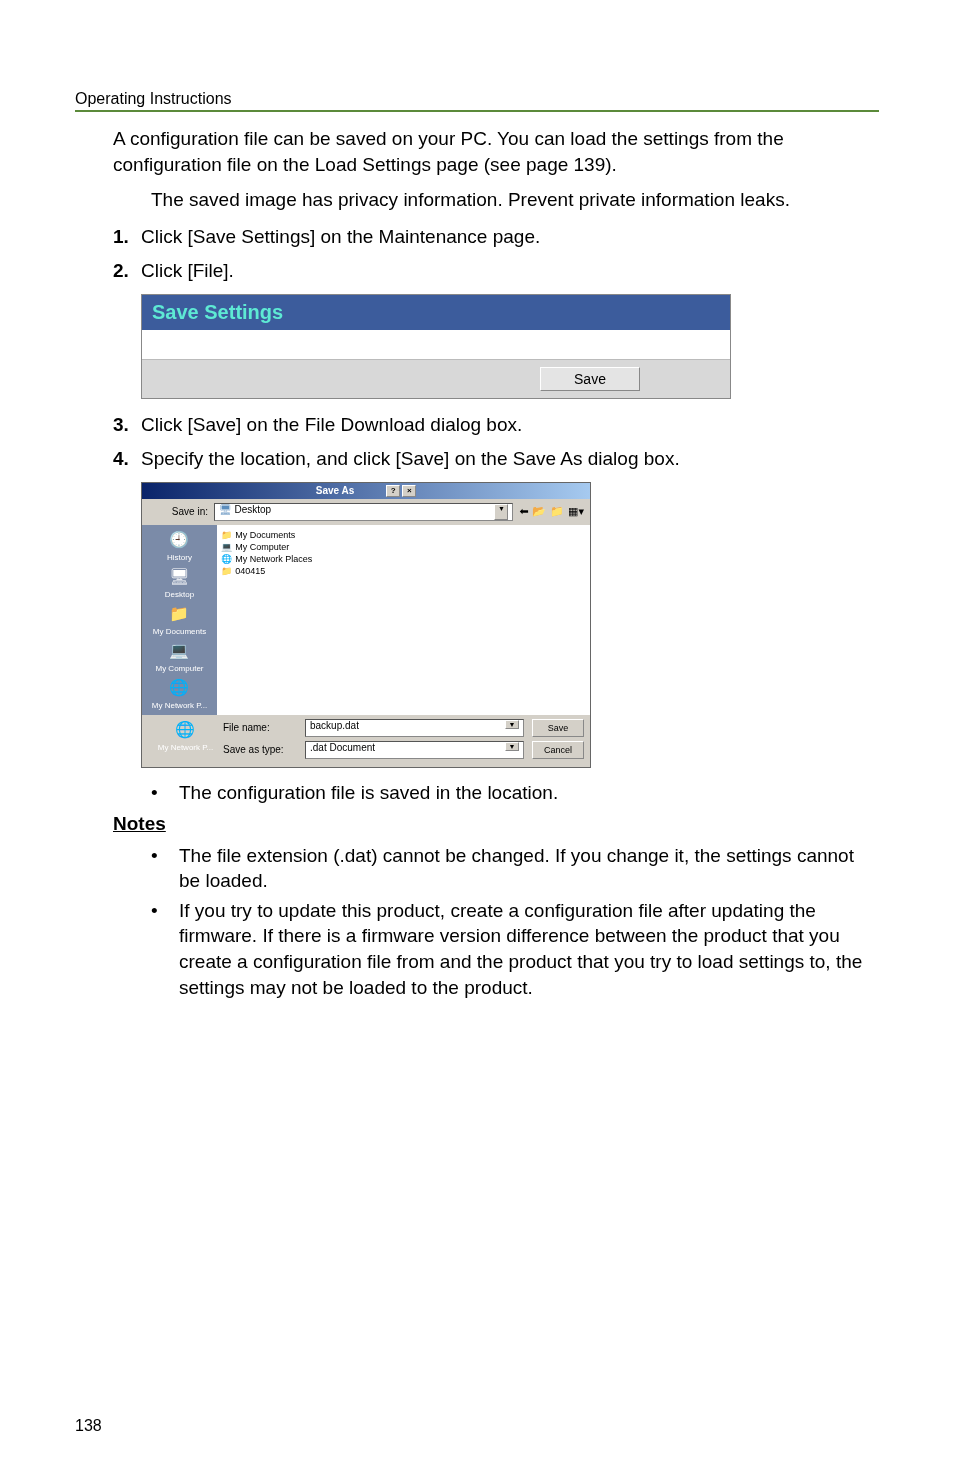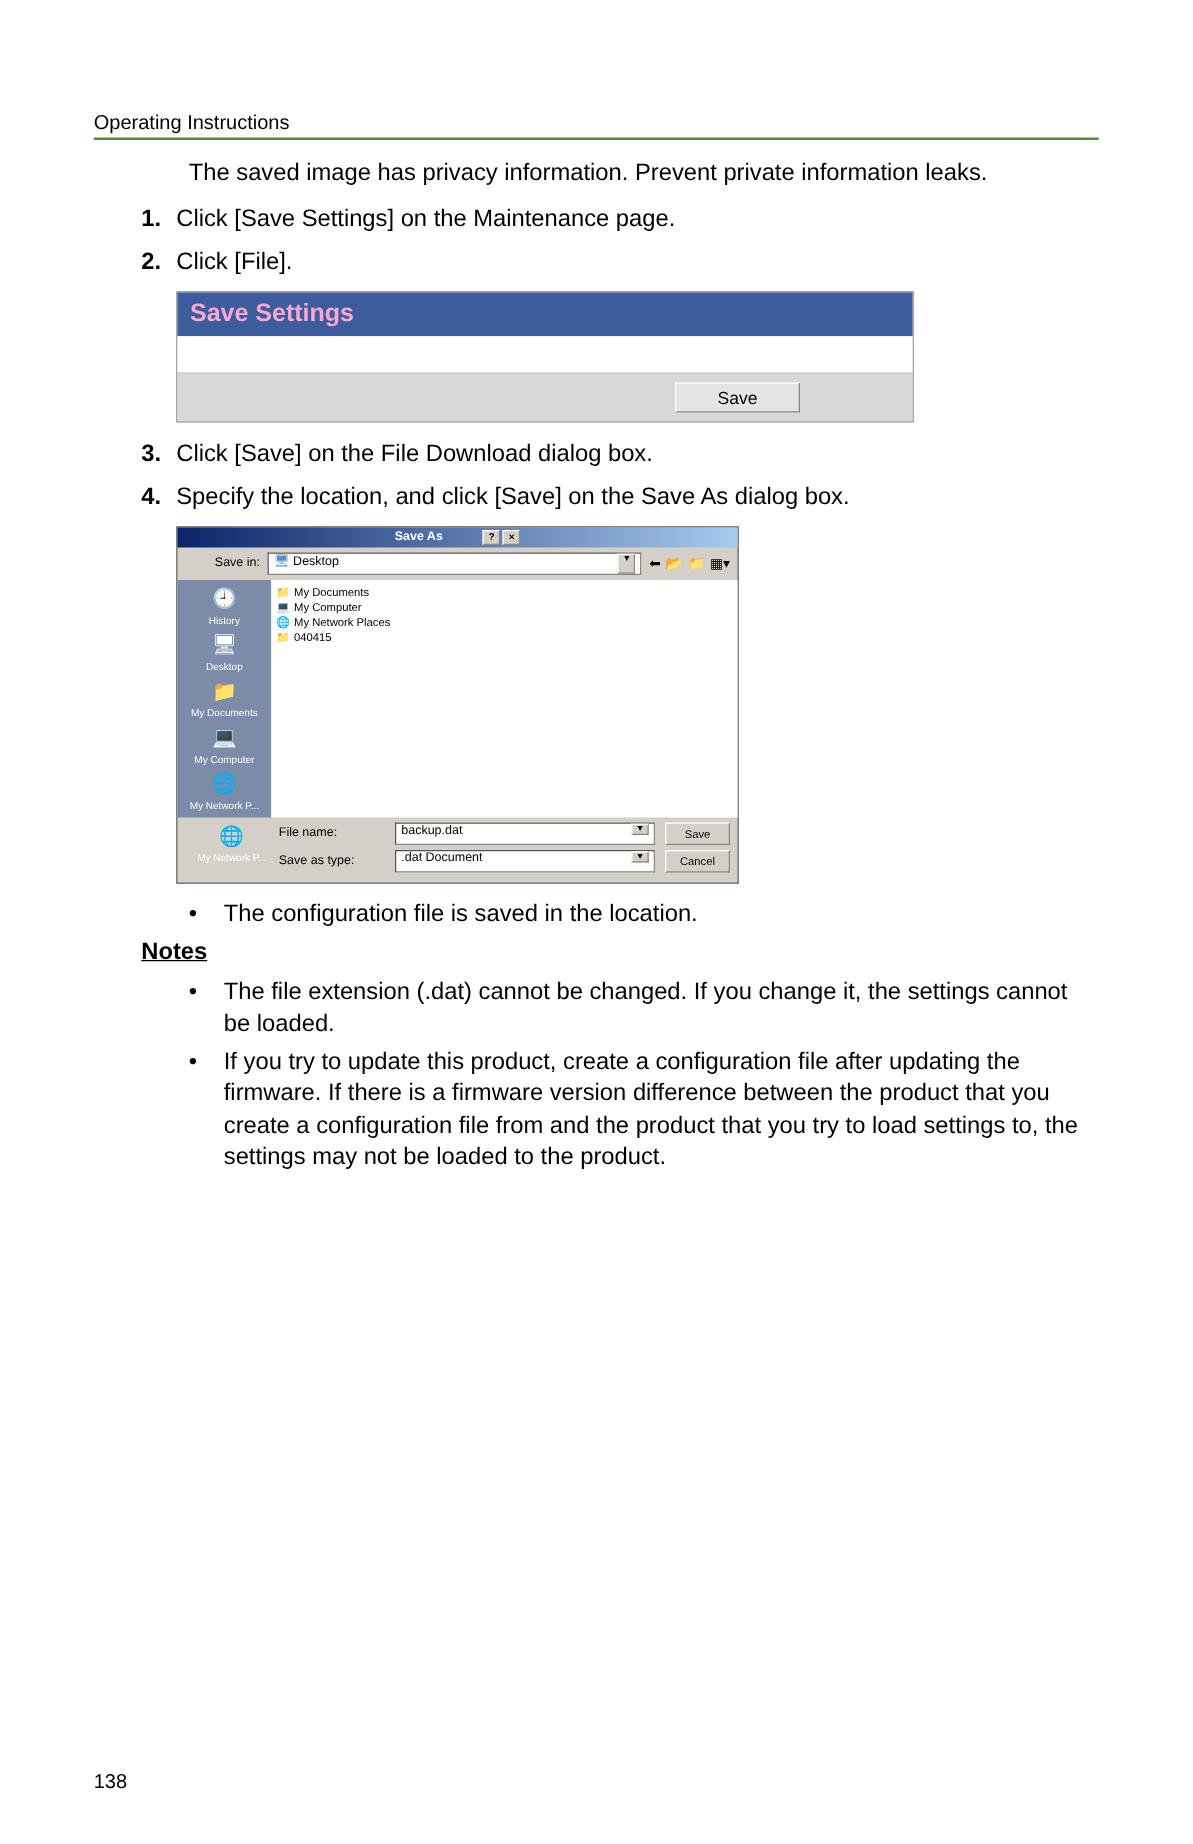--- a/index.html
+++ b/index.html
@@ -75,21 +75,21 @@
     }
     .save-settings-box {
       margin-left: 66px;
       margin-top: 8px;
       margin-bottom: 12px;
       width: 590px;
       border: 1px solid #888;
     }
     .ss-header {
       background: #3c5c9c;
-      color: #f9a8d4;
+      color: #5eead4;
       font-size: 20px;
       font-weight: bold;
       padding: 6px 10px;
     }
     .ss-mid {
       background: #fff;
       height: 30px;
       border-bottom: 1px solid #bbb;
     }
     .ss-bottom {
@@ -231,21 +231,21 @@
       flex-direction: column;
       align-items: center;
     }
     .sa-bottom-mid {
       flex: 1;
     }
     .sa-input-row {
       display: flex;
       align-items: center;
       margin-bottom: 4px;
-      gap: 23px;
+      gap: 12px;
     }
     .sa-input-label {
       width: 70px;
     }
     .sa-input {
       flex: 1;
       background: #fff;
       border: 1px solid #888;
       height: 18px;
       padding: 0 4px;
@@ -304,20 +304,21 @@
 </head>
 <body>
 
 <div class="page">
   <div class="header-section">
     <div class="header-text">Operating Instructions</div>
     <div class="header-rule"></div>
   </div>
 
 
+  <div class="intro-para">A configuration file can be saved on your PC. You can load the settings from the configuration file on the Load Settings page (see page 139).</div>
 
   <div class="note-text">The saved image has privacy information. Prevent private information leaks.</div>
 
   <div class="ol-item">
     <span class="ol-num">1.</span>
     <span class="ol-body">Click [Save Settings] on the Maintenance page.</span>
   </div>
   <div class="ol-item">
     <span class="ol-num">2.</span>
     <span class="ol-body">Click [File].</span>

